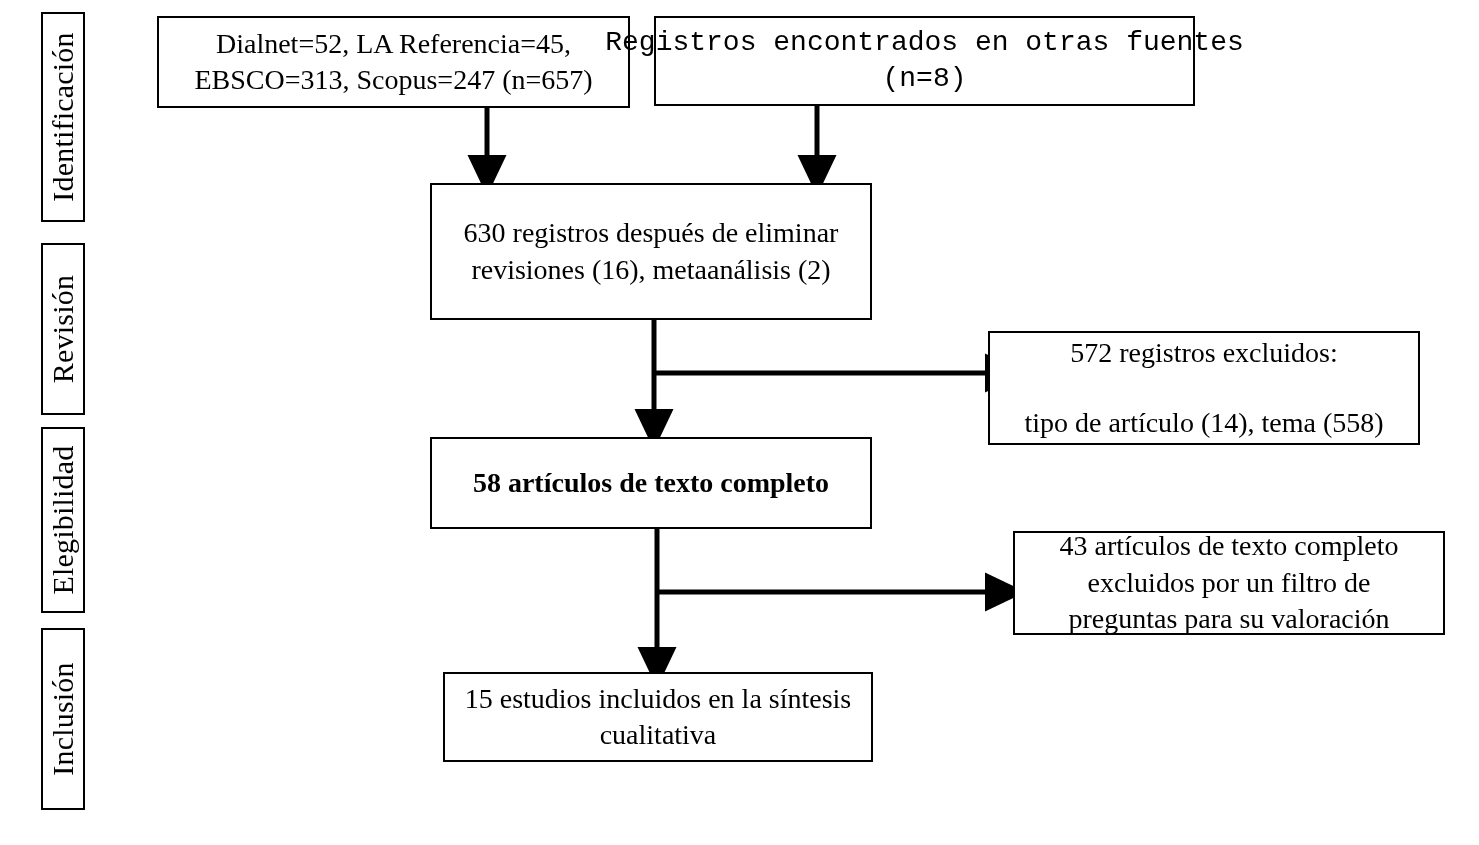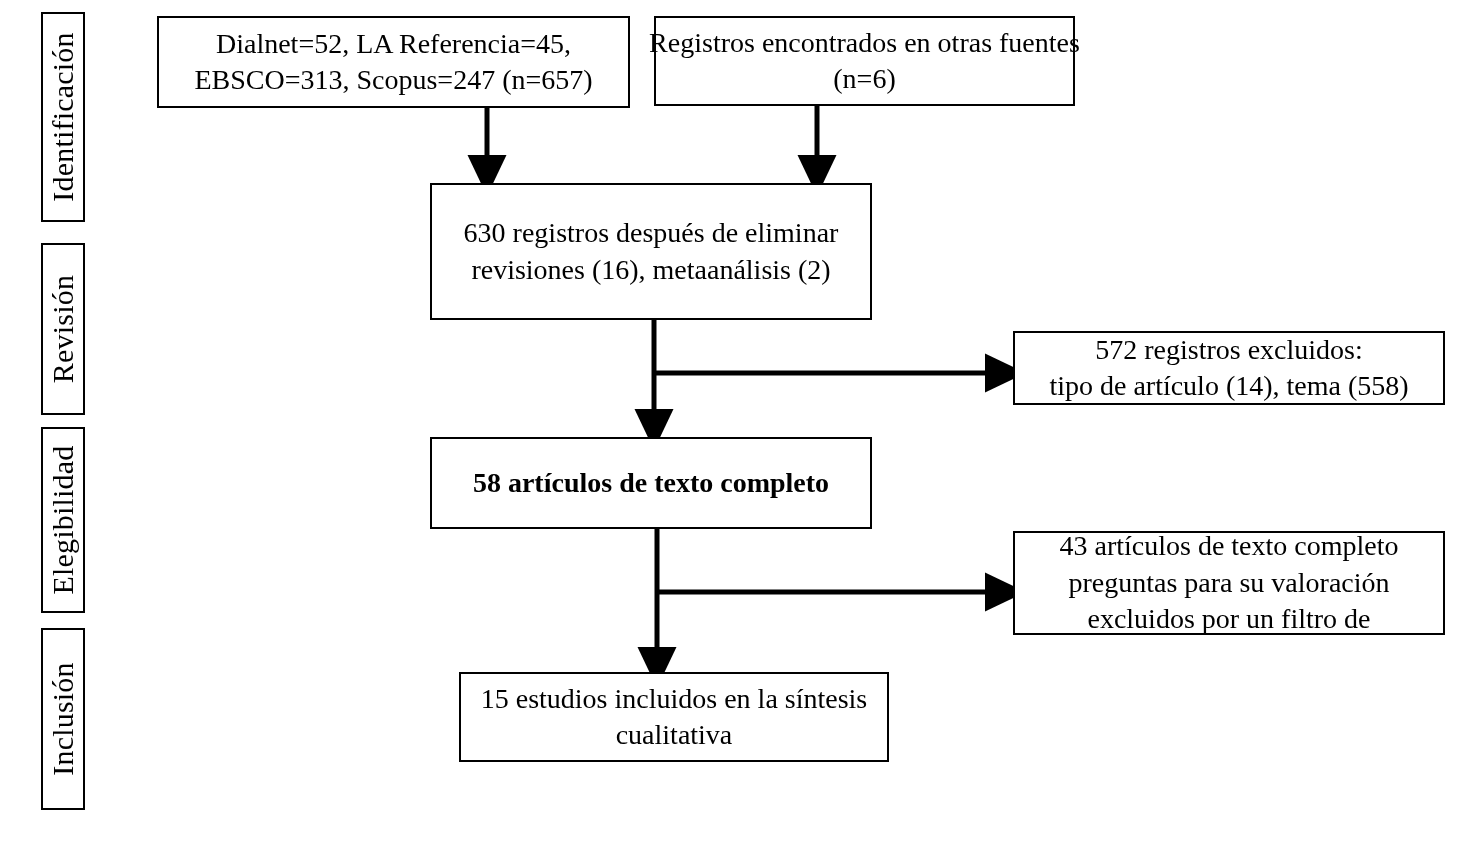--- a/index.html
+++ b/index.html
@@ -106,43 +106,43 @@
 
   <div class="phase-label" style="left:41px; top:628px; width:44px; height:182px;">
     <span class="phase-text">Inclusión</span>
   </div>
 
   <div class="node" style="left:157px; top:16px; width:473px; height:92px;">
     <span class="line">Dialnet=52, LA Referencia=45,</span>
     <span class="line">EBSCO=313, Scopus=247 (n=657)</span>
   </div>
 
-  <div class="node" style="left:654px; top:16px; width:421px; height:90px;">
+  <div class="node" style="left:654px; top:16px; width:541px; height:90px;font-family:Liberation Mono, monospace;">
     <span class="line">Registros encontrados en otras fuentes</span>
-    <span class="line">(n=6)</span>
+    <span class="line">(n=8)</span>
   </div>
 
   <div class="node" style="left:430px; top:183px; width:442px; height:137px;">
     <span class="line">630 registros después de eliminar</span>
     <span class="line">revisiones (16), metaanálisis (2)</span>
   </div>
 
-  <div class="node" style="left:1013px; top:331px; width:432px; height:74px;">
+  <div class="node" style="left:988px; top:331px; width:432px; height:114px;justify-content:space-between;">
     <span class="line">572 registros excluidos:</span>
     <span class="line">tipo de artículo (14), tema (558)</span>
   </div>
 
   <div class="node" style="left:430px; top:437px; width:442px; height:92px;font-weight:bold;">
     <span class="line">58 artículos de texto completo</span>
   </div>
 
   <div class="node" style="left:1013px; top:531px; width:432px; height:104px;">
     <span class="line">43 artículos de texto completo</span>
+    <span class="line">excluidos por un filtro de</span>
     <span class="line">preguntas para su valoración</span>
-    <span class="line">excluidos por un filtro de</span>
   </div>
 
-  <div class="node" style="left:459px; top:672px; width:430px; height:90px;">
+  <div class="node" style="left:443px; top:672px; width:430px; height:90px;">
     <span class="line">15 estudios incluidos en la síntesis</span>
     <span class="line">cualitativa</span>
   </div>
 
 </div>
 
 </body></html>

